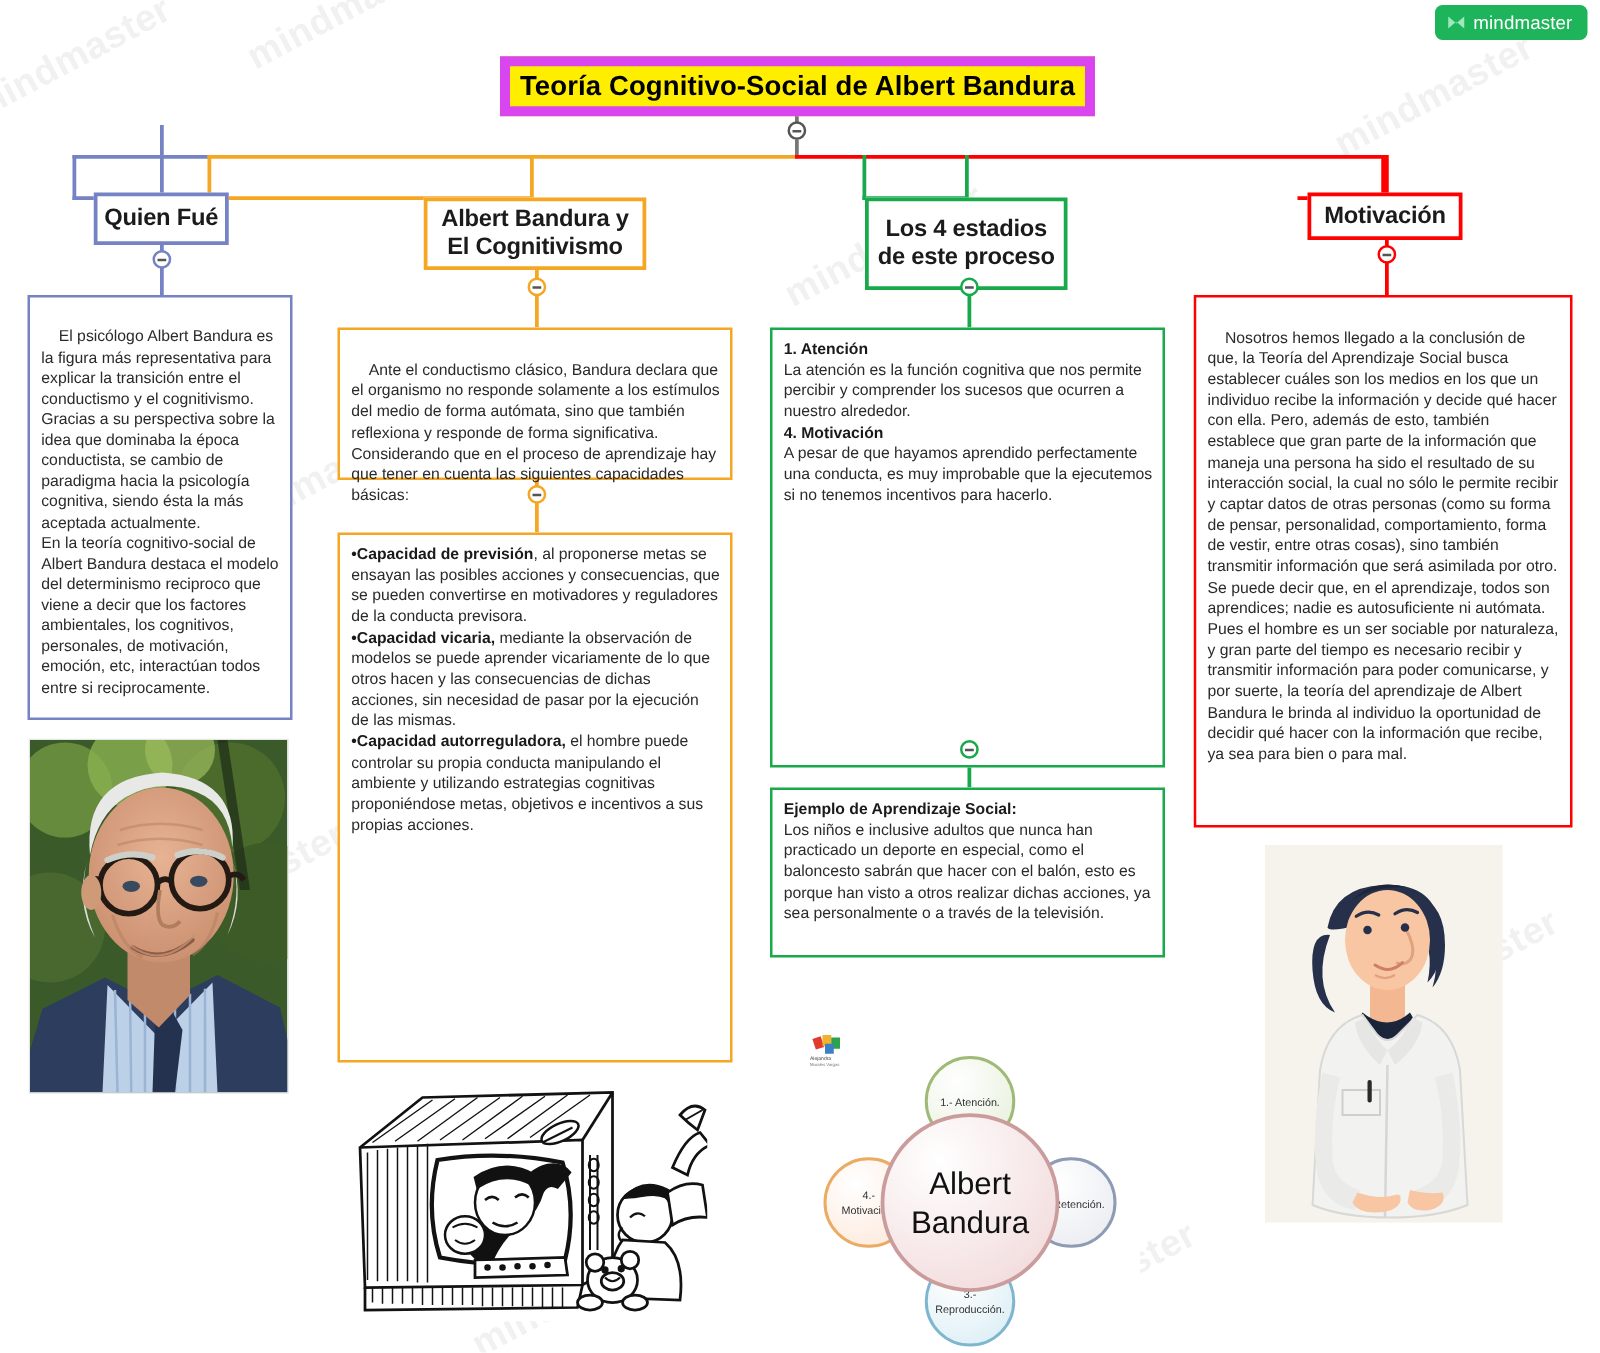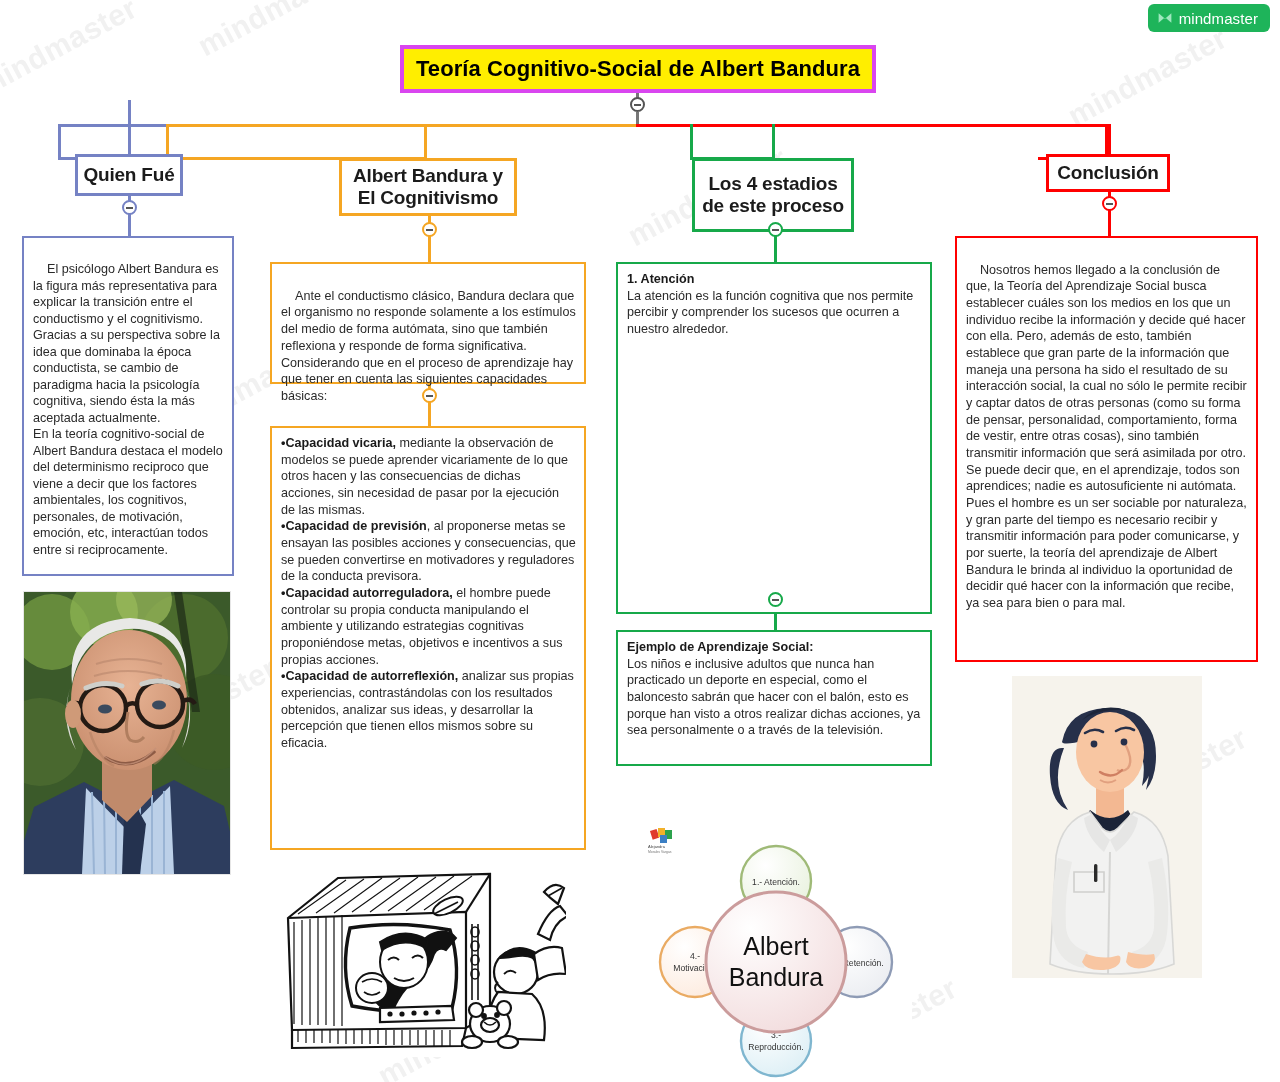--- a/index.html
+++ b/index.html
@@ -53,21 +53,21 @@
   }
 
   
   .node {
     position: absolute; z-index: 5;
     background: #fff;
     display: flex; align-items: center; justify-content: center;
     text-align: center;
   }
   .root {
-    border: 4px solid #d946ef;
+    border: 8px solid #d946ef;
     background: #ffee00;
     font-size: 22px; font-weight: 700; letter-spacing: .1px;
     color: #000;
   }
   .branch {
     border: 3px solid #888;
     font-size: 19px; font-weight: 700; color: #1b1b1b;
     line-height: 1.18;
     font-stretch: condensed;
     letter-spacing: -.2px;
@@ -174,42 +174,43 @@
     <span>Albert Bandura y
 El Cognitivismo</span>
   </div>
 
   <div class="node branch" style="left:692px; top:158px; width:162px; height:74px; border-color:#17a94a; white-space:pre-line;">
     <span>Los 4 estadios
 de este proceso</span>
   </div>
 
   <div class="node branch" style="left:1046px; top:154px; width:124px; height:38px; border-color:#ff0000;">
-    <span>Conclusión</span>
+    <span>Motivación</span>
   </div>
 
   <div class="leaf" style="left:22px; top:236px; width:212px; height:340px; border-color:#7582c4; font-size:12.6px; line-height:1.31;">
     <span>El psicólogo Albert Bandura es la figura más representativa para explicar la transición entre el conductismo y el cognitivismo. Gracias a su perspectiva sobre la idea que dominaba la época conductista, se cambio de paradigma hacia la psicología cognitiva, siendo ésta la más aceptada actualmente.
 En la teoría cognitivo-social de Albert Bandura destaca el modelo del determinismo reciproco que viene a decir que los factores ambientales, los cognitivos, personales, de motivación, emoción, etc, interactúan todos entre si reciprocamente.</span>
   </div>
 
   <div class="leaf" style="left:270px; top:262px; width:316px; height:122px; border-color:#f5a623; font-size:12.6px; line-height:1.33;">
     <span>Ante el conductismo clásico, Bandura declara que el organismo no responde solamente a los estímulos del medio de forma autómata, sino que también reflexiona y responde de forma significativa. Considerando que en el proceso de aprendizaje hay que tener en cuenta las siguientes capacidades básicas:</span>
   </div>
 
   <div class="leaf" style="left:270px; top:426px; width:316px; height:424px; border-color:#f5a623; font-size:12.6px; line-height:1.325; white-space:normal;">
+    <span><b>•Capacidad de previsión</b><span>, al proponerse metas se  ensayan las posibles acciones y consecuencias, que se pueden convertirse en motivadores y reguladores de la conducta previsora.</span><br></span>
     <span><b>•Capacidad vicaria,</b><span> mediante la observación de modelos se puede aprender vicariamente de lo que otros hacen y las consecuencias de dichas acciones, sin necesidad de pasar por la ejecución de las mismas.</span><br></span>
-    <span><b>•Capacidad de previsión</b><span>, al proponerse metas se  ensayan las posibles acciones y consecuencias, que se pueden convertirse en motivadores y reguladores de la conducta previsora.</span><br></span>
     <span><b>•Capacidad autorreguladora,</b><span> el hombre puede controlar su propia conducta manipulando el ambiente y utilizando estrategias cognitivas proponiéndose metas, objetivos e incentivos a sus propias acciones.</span><br></span>
-    <span><b>•Capacidad de autorreflexión,</b><span> analizar sus propias experiencias, contrastándolas con los resultados obtenidos, analizar sus ideas, y desarrollar la percepción que tienen ellos mismos sobre su eficacia.</span></span>
   </div>
 
   <div class="leaf" style="left:616px; top:262px; width:316px; height:352px; border-color:#17a94a; font-size:12.6px; line-height:1.325; white-space:normal;">
     <span><b>1. Atención</b><span style="white-space:pre-wrap">
 La atención es la función cognitiva que nos permite percibir y comprender los sucesos que ocurren a nuestro alrededor.</span><br></span>
+    <span><b>4. Motivación</b><span style="white-space:pre-wrap">
+A pesar de que hayamos aprendido perfectamente una conducta, es muy improbable que la ejecutemos si no tenemos incentivos para hacerlo.</span></span>
   </div>
 
   <div class="leaf" style="left:616px; top:630px; width:316px; height:136px; border-color:#17a94a; font-size:12.6px; line-height:1.325; white-space:normal;">
     <span><b>Ejemplo de Aprendizaje Social:</b><span style="white-space:pre-wrap">
 Los niños e inclusive adultos que nunca han practicado un deporte en especial, como el baloncesto sabrán que hacer con el balón, esto es porque han visto a otros realizar dichas acciones, ya sea personalmente o a través de la televisión.</span></span>
   </div>
 
   <div class="leaf" style="left:955px; top:236px; width:303px; height:426px; border-color:#ff0000; font-size:12.6px; line-height:1.325;">
     <span>Nosotros hemos llegado a la conclusión de que, la Teoría del Aprendizaje Social busca establecer cuáles son los medios en los que un individuo recibe la información y decide qué hacer con ella. Pero, además de esto, también establece que gran parte de la información que maneja una persona ha sido el resultado de su interacción social, la cual no sólo le permite recibir y captar datos de otras personas (como su forma de pensar, personalidad, comportamiento, forma de vestir, entre otras cosas), sino también transmitir información que será asimilada por otro. Se puede decir que, en el aprendizaje, todos son aprendices; nadie es autosuficiente ni autómata.
 Pues el hombre es un ser sociable por naturaleza, y gran parte del tiempo es necesario recibir y transmitir información para poder comunicarse, y por suerte, la teoría del aprendizaje de Albert Bandura le brinda al individuo la oportunidad de decidir qué hacer con la información que recibe, ya sea para bien o para mal.</span>

